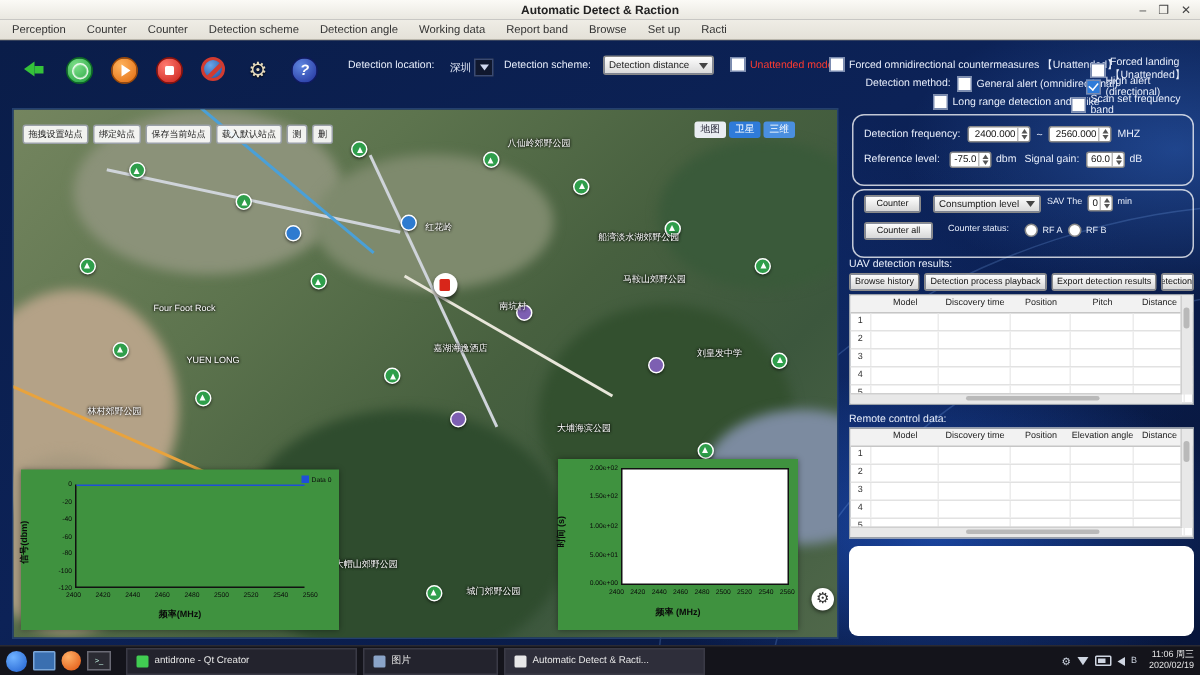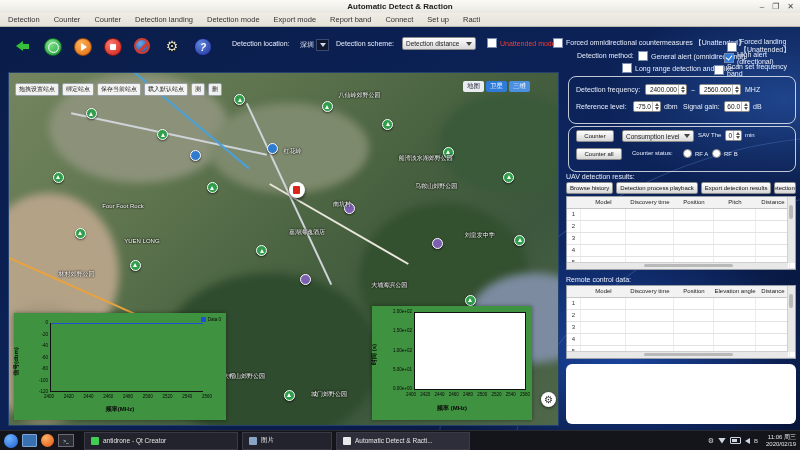--- a/index.html
+++ b/index.html
@@ -84,28 +84,28 @@
 <div class="abs titlebar">
   <span class="t">Automatic Detect &amp; Raction</span>
   <div class="winbtns">
     <span>–</span>
     <span>❐</span>
     <span>✕</span>
   </div>
 </div>
 
 <div class="abs menubar">
-  <span>Detection</span>
+  <span>Perception</span>
   <span>Counter</span>
   <span>Counter</span>
-  <span>Detection landing</span>
-  <span>Detection mode</span>
-  <span>Export mode</span>
+  <span>Detection scheme</span>
+  <span>Detection angle</span>
+  <span>Working data</span>
   <span>Report band</span>
-  <span>Connect</span>
+  <span>Browse</span>
   <span>Set up</span>
   <span>Racti</span>
 </div>
 
 <div class="abs app">
   <div class="abs swirl" style="left:430px;top:120px;width:700px;height:500px;transform:rotate(-18deg);"></div>
   <div class="abs swirl" style="left:500px;top:180px;width:600px;height:420px;transform:rotate(-22deg);"></div>
 </div>
 
 <div class="abs tbicon" style="left:14px;top:38px;">

